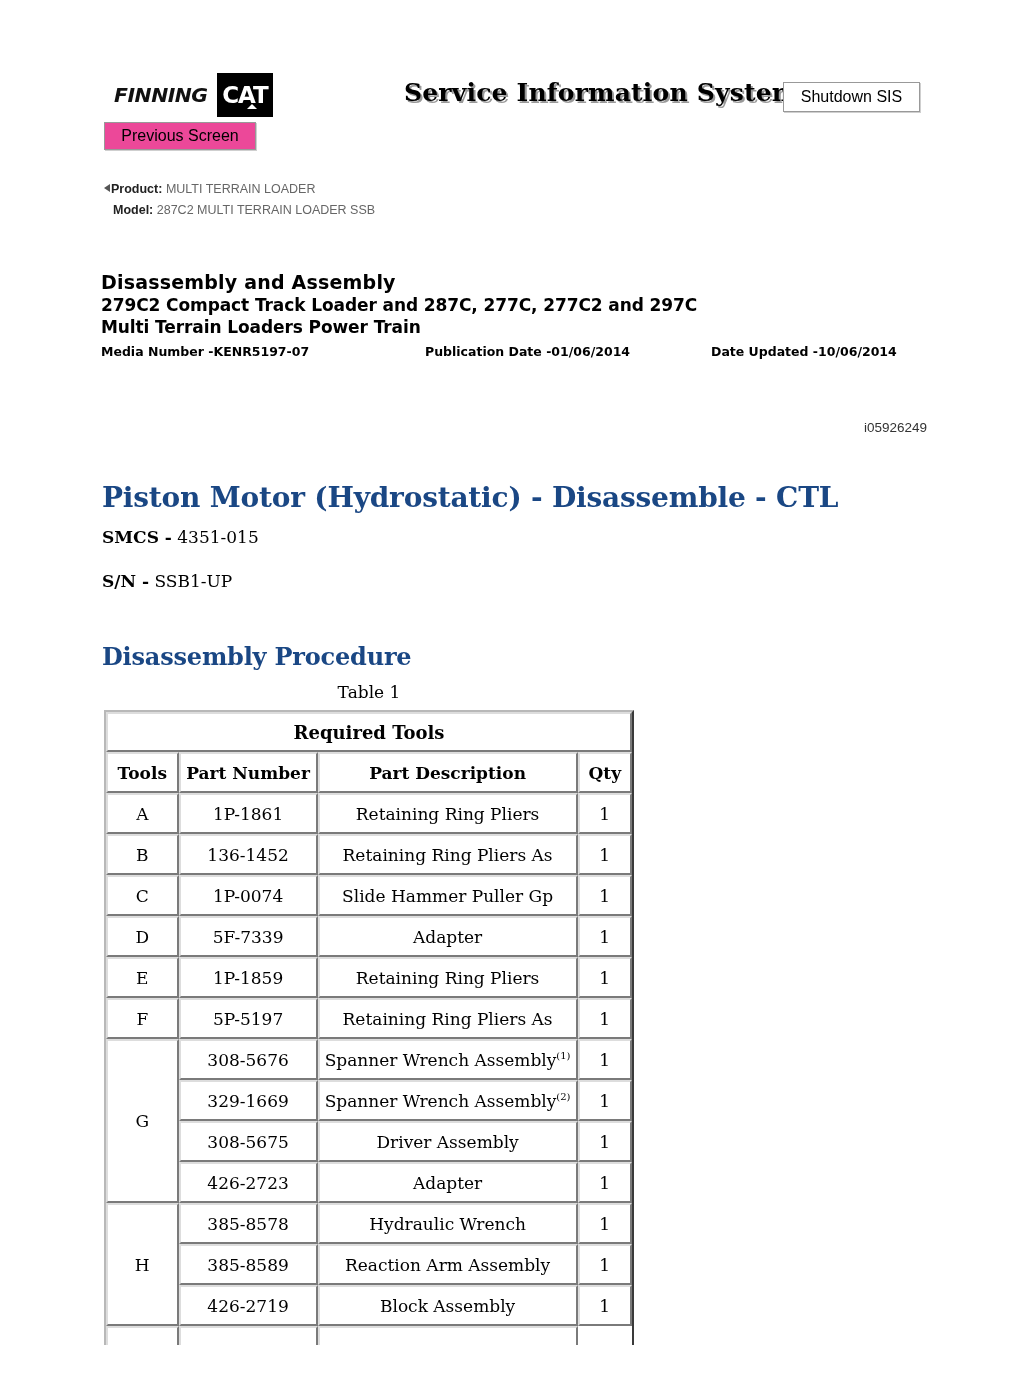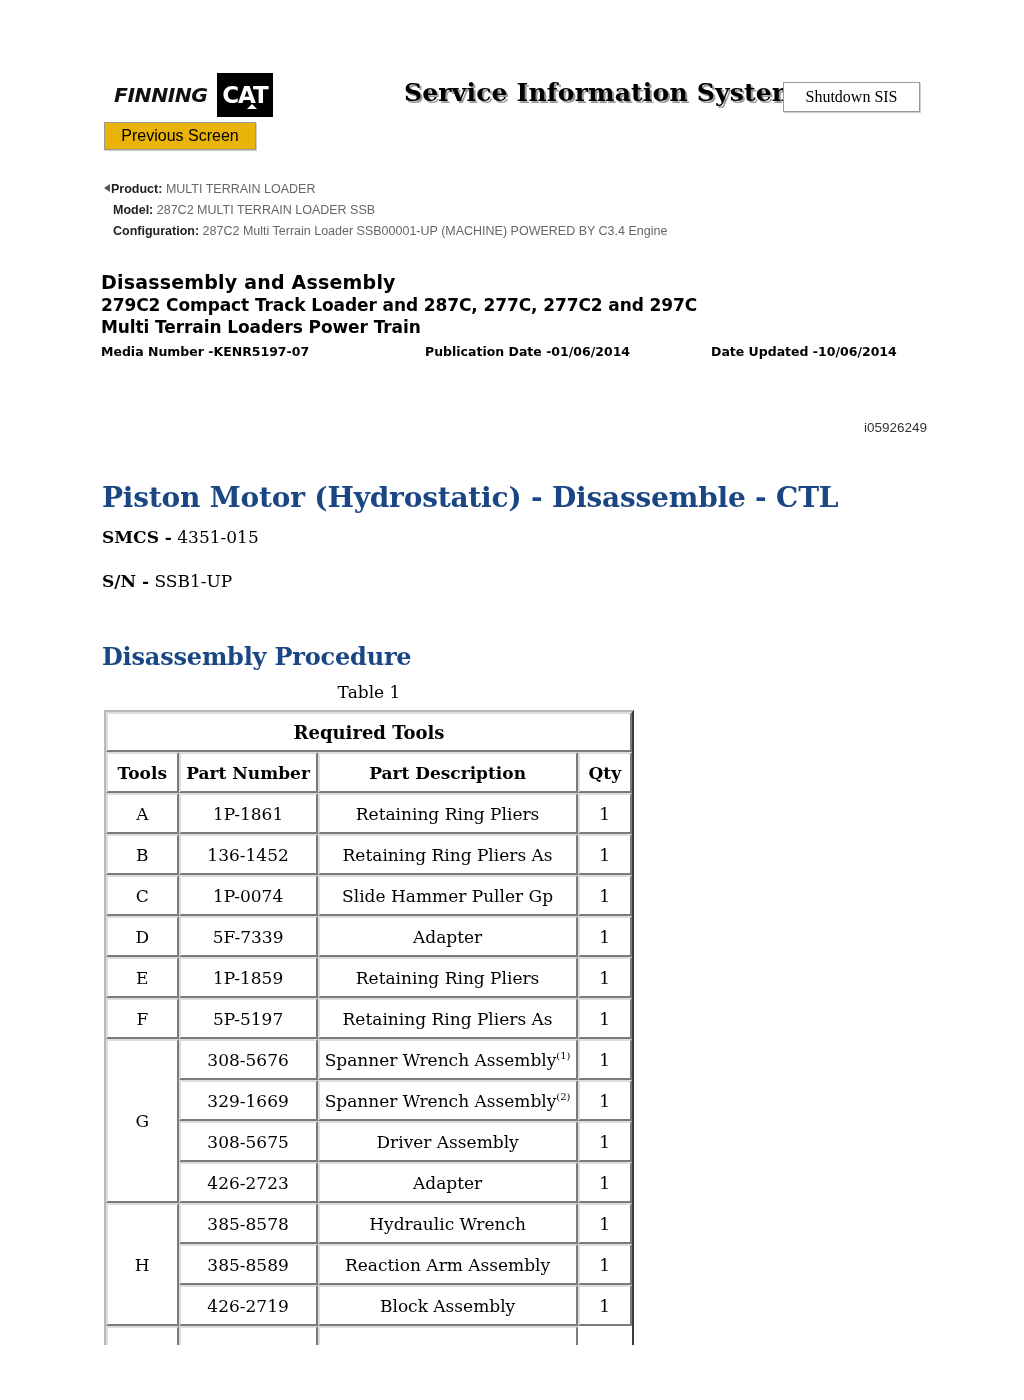--- a/index.html
+++ b/index.html
@@ -100,36 +100,36 @@
     white-space: nowrap;
   }
 
   #shutdown-sis {
     position: absolute;
     left: 783px; top: 82px;
     width: 137px; height: 30px;
     border: 1px solid #999999;
     background: #ffffff;
     box-shadow: 1px 1px 0 #cfcfcf;
-    font-family: Liberation Serif, serif;
+    font-family: Liberation Sans, sans-serif;
     font-size: 16px;
     color: #000000;
     display: flex;
     align-items: center;
     justify-content: center;
     cursor: pointer;
     box-sizing: border-box;
   }
 
   #previous-screen {
     position: absolute;
     left: 104px; top: 122px;
     width: 152px; height: 28px;
     border: 1px solid #999999;
-    background: #eab308;
+    background: #ec4899;
     box-shadow: 1px 1px 0 #cfcfcf;
     font-family: "Liberation Sans", sans-serif;
     font-size: 16px;
     color: #000000;
     display: flex;
     align-items: center;
     justify-content: center;
     cursor: pointer;
     box-sizing: border-box;
   }
@@ -330,24 +330,20 @@
 
 <div id="breadcrumb">
   <div class="crumb-row">
     <span id="crumb-tri"></span><span class="crumb-label">Product:</span>
     <span class="crumb-value">MULTI TERRAIN LOADER</span>
   </div>
   <div class="crumb-row crumb-indent">
     <span class="crumb-label">Model:</span>
     <span class="crumb-value">287C2 MULTI TERRAIN LOADER SSB</span>
   </div>
-  <div class="crumb-row crumb-indent">
-    <span class="crumb-label">Configuration:</span>
-    <span class="crumb-value">287C2 Multi Terrain Loader SSB00001-UP (MACHINE) POWERED BY C3.4 Engine</span>
-  </div>
 </div>
 
 <div id="doc-block">
   <div id="doc-h1">Disassembly and Assembly</div>
   <div class="doc-h2">279C2 Compact Track Loader and 287C, 277C, 277C2 and 297C</div>
   <div class="doc-h2">Multi Terrain Loaders Power Train</div>
   <div id="doc-meta">
     <span class="m1">Media Number -KENR5197-07</span>
     <span class="m2">Publication Date -01/06/2014</span>
     <span class="m3">Date Updated -10/06/2014</span>

